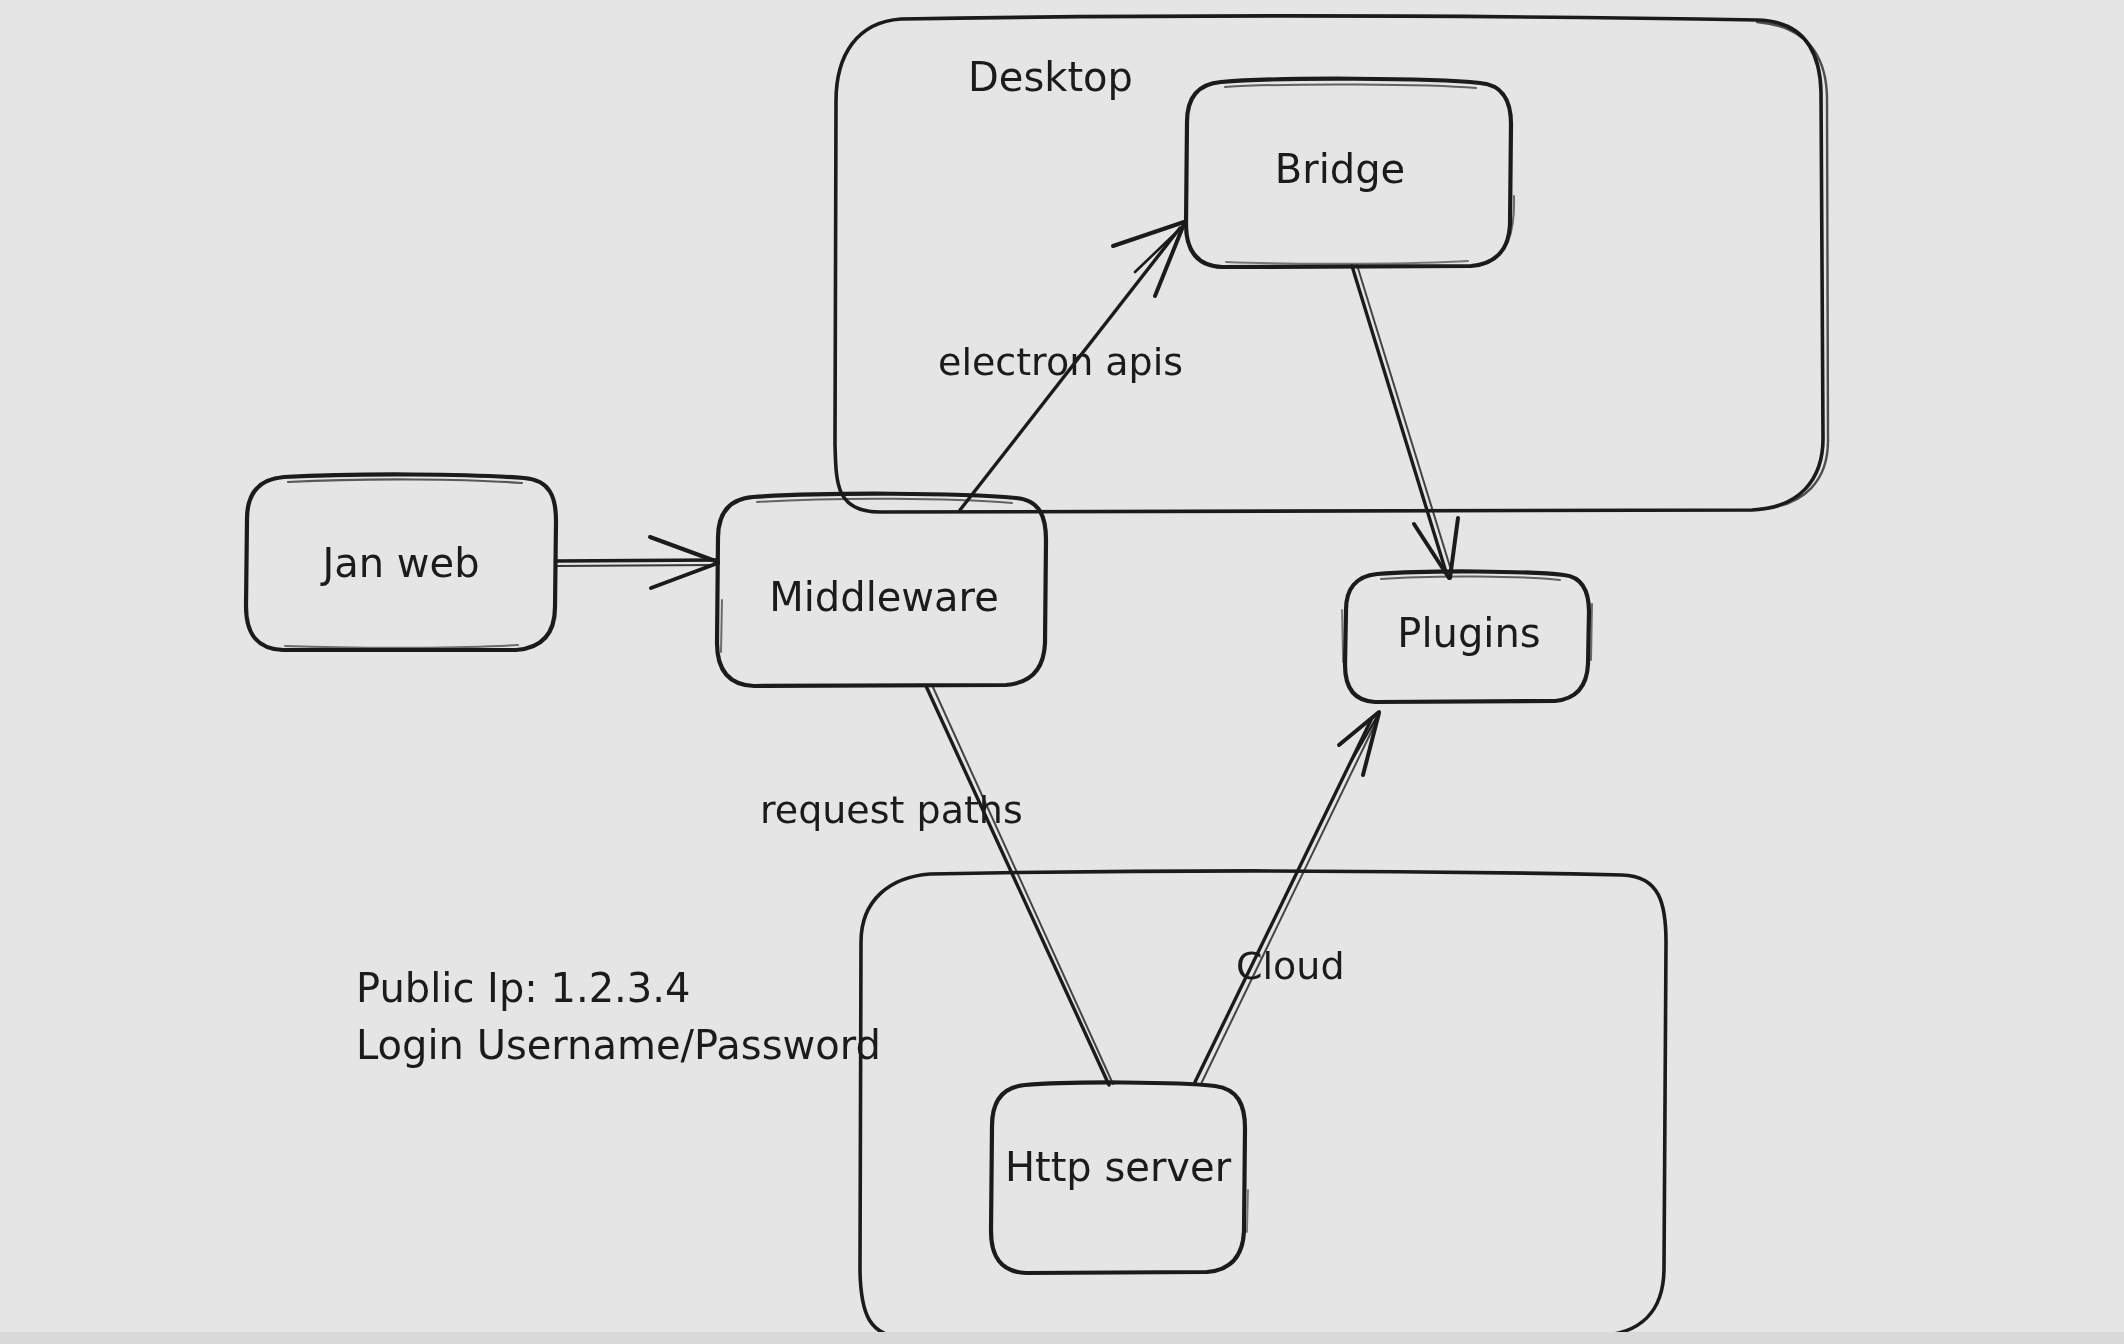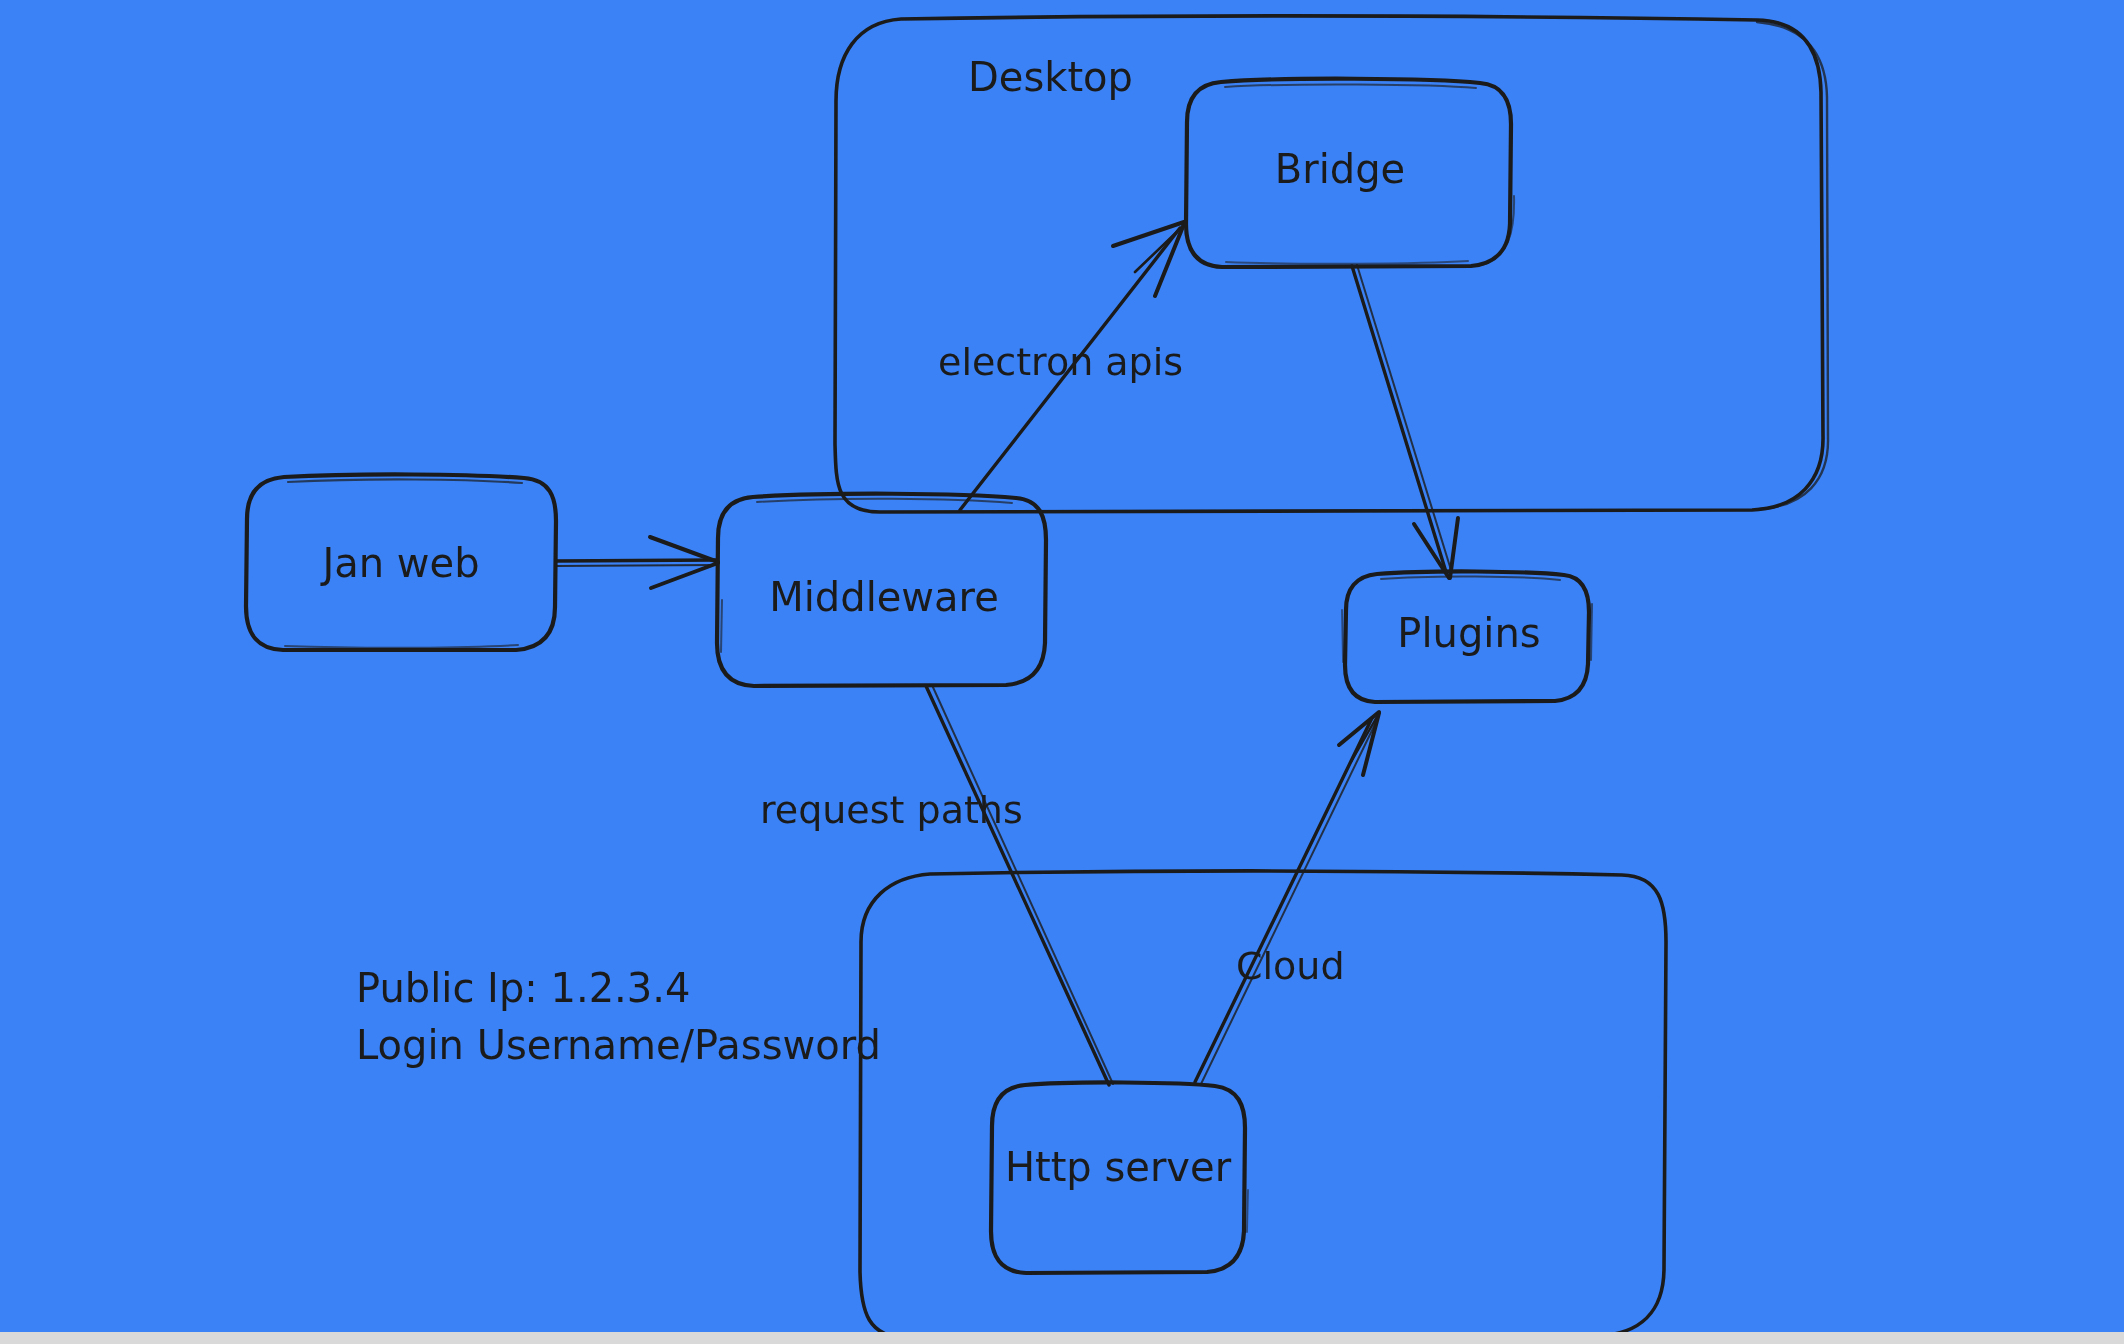--- a/index.html
+++ b/index.html
@@ -4,21 +4,21 @@
 <style>
   html, body {
     margin: 0;
     padding: 0;
     background: #ffffff;
   }
   #canvas {
     position: relative;
     width: 2124px;
     height: 1344px;
-    background: #3b82f6;
+    background: #e5e5e5;
     overflow: hidden;
     font-family: "DejaVu Sans", sans-serif;
   }
   #canvas svg {
     position: absolute;
     top: 0;
     left: 0;
     width: 2124px;
     height: 1344px;
   }

